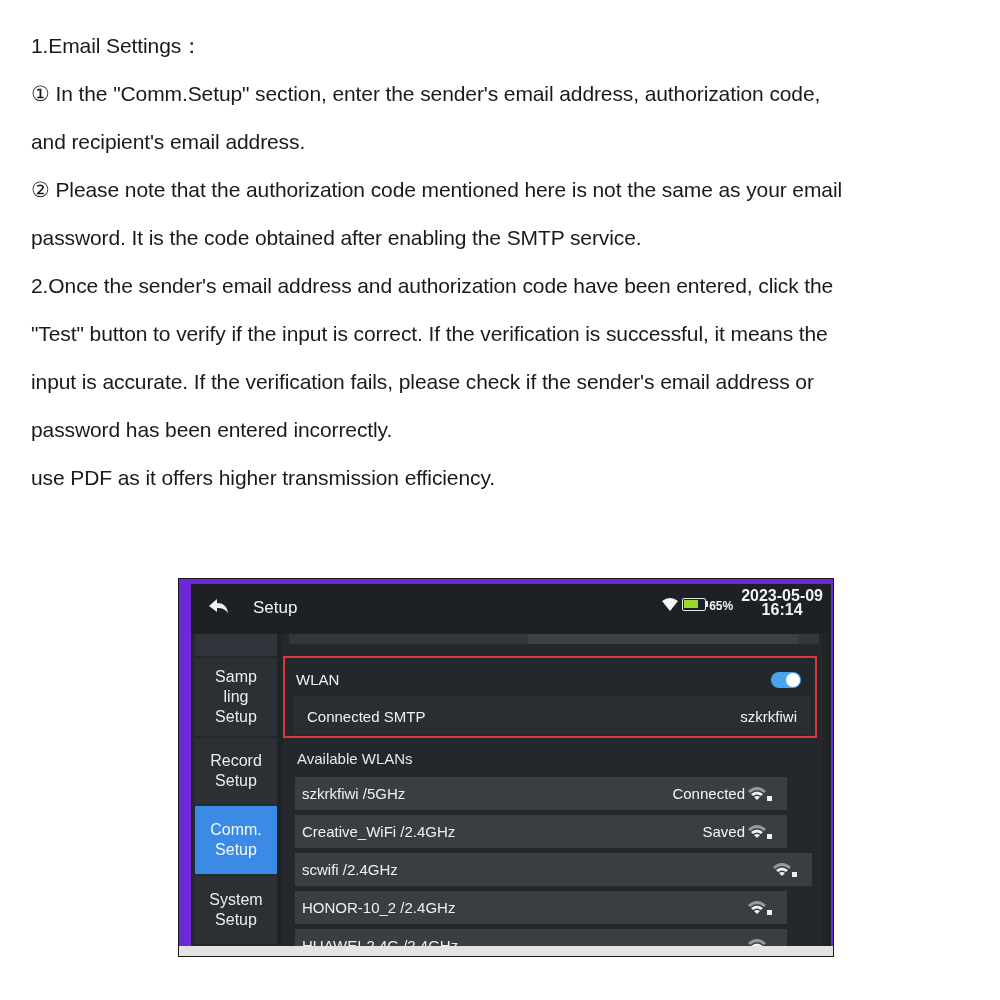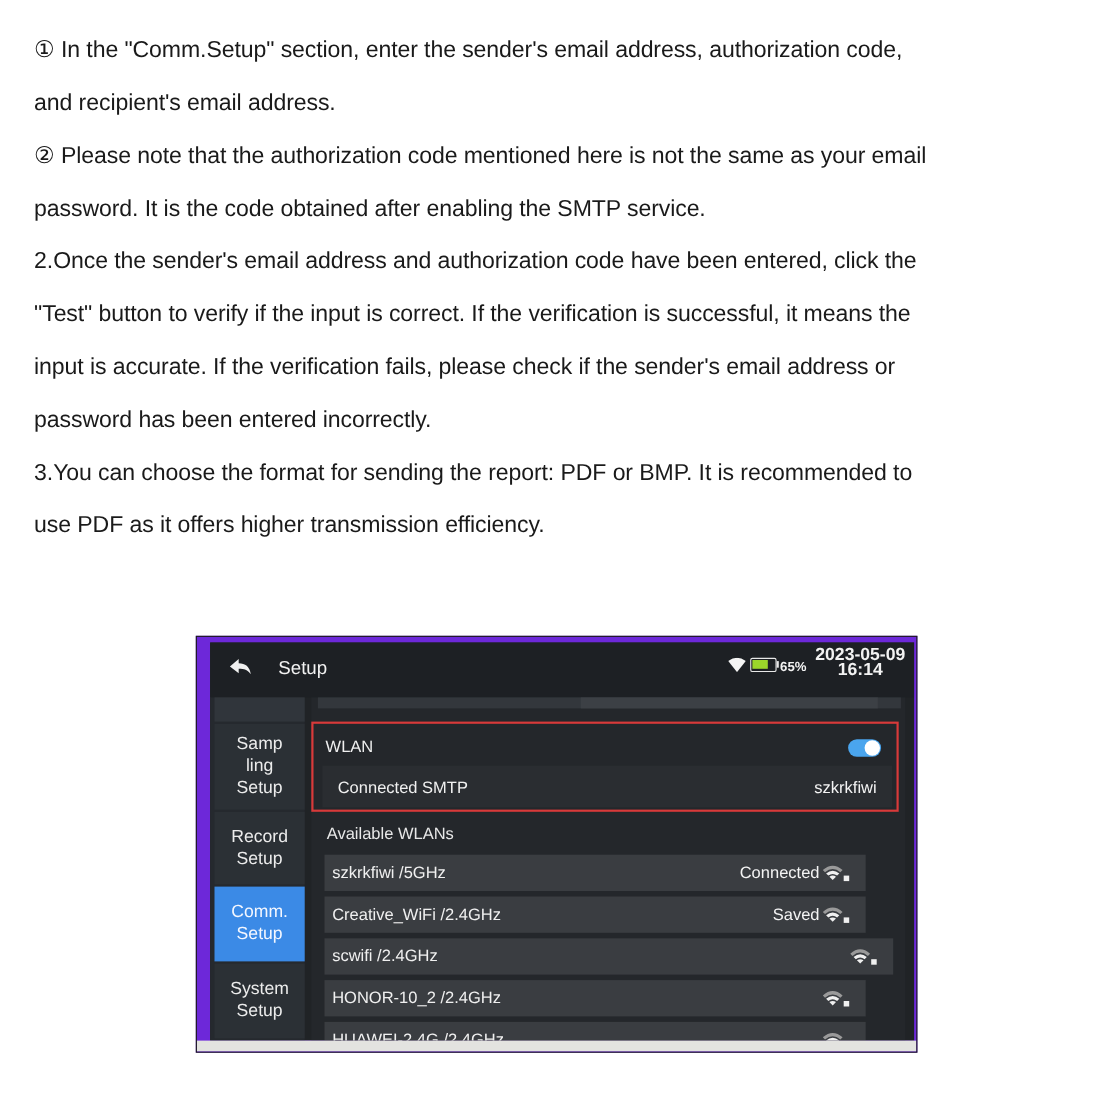--- a/index.html
+++ b/index.html
@@ -49,29 +49,29 @@
 
   .net { position:absolute; left:12px; width:492px; height:33px; background:#3a3d41; }
   .net-name { position:absolute; left:7px; top:8px; font-size:15px; color:#f0f0f0; }
   .net-status { position:absolute; right:42px; top:8px; font-size:15px; color:#f4f4f4; }
   .net-wifi { position:absolute; right:14px; top:8px; width:26px; height:18px; }
 </style>
 </head>
 <body>
 
 <div class="doc">
+  <div class="line">1.Email Settings：</div>
   <div class="line">① In the "Comm.Setup" section, enter the sender's email address, authorization code,</div>
   <div class="line">and recipient's email address.</div>
   <div class="line">② Please note that the authorization code mentioned here is not the same as your email</div>
   <div class="line">password. It is the code obtained after enabling the SMTP service.</div>
   <div class="line">2.Once the sender's email address and authorization code have been entered, click the</div>
   <div class="line">"Test" button to verify if the input is correct. If the verification is successful, it means the</div>
   <div class="line">input is accurate. If the verification fails, please check if the sender's email address or</div>
   <div class="line">password has been entered incorrectly.</div>
-  <div class="line">3.You can choose the format for sending the report: PDF or BMP. It is recommended to</div>
   <div class="line">use PDF as it offers higher transmission efficiency.</div>
 </div>
 
 <div class="photo">
   <div class="screen">
 
     <div class="hdr">
       <svg class="back" viewBox="0 0 22 20">
         <path d="M2 9 L10 2 L10 6 C16 6 20 9 21 16 C18 12 15 11 10 11 L10 15 Z" fill="#f0f0f0"></path>
       </svg>

